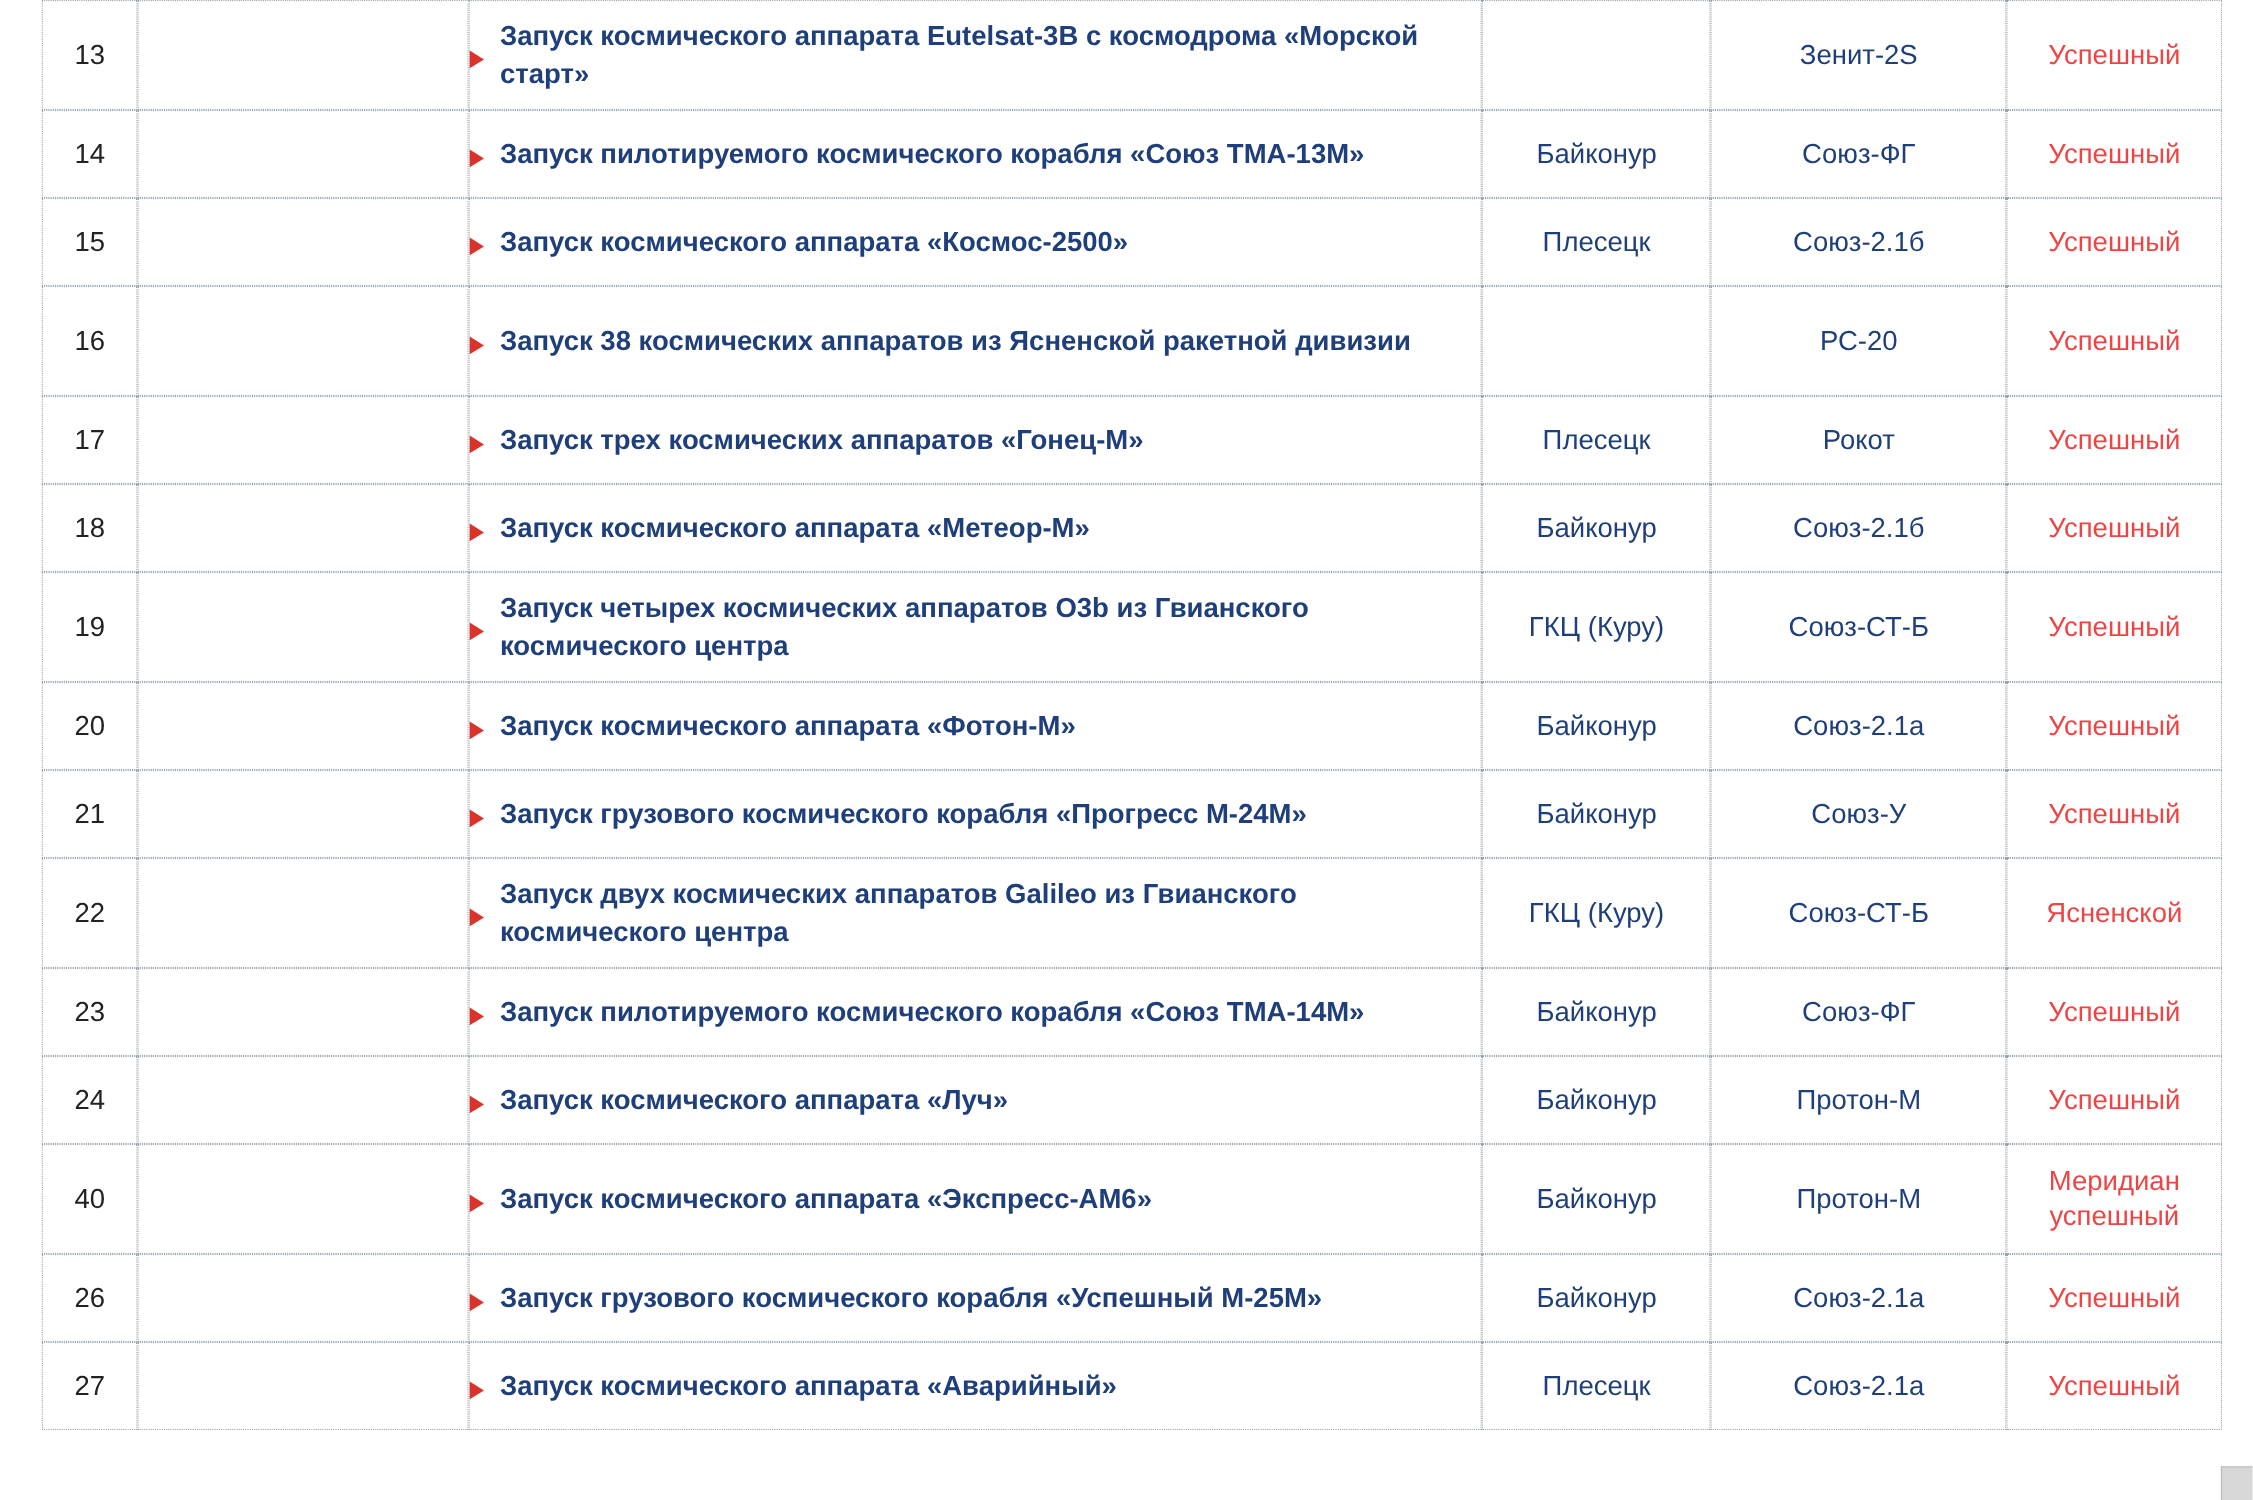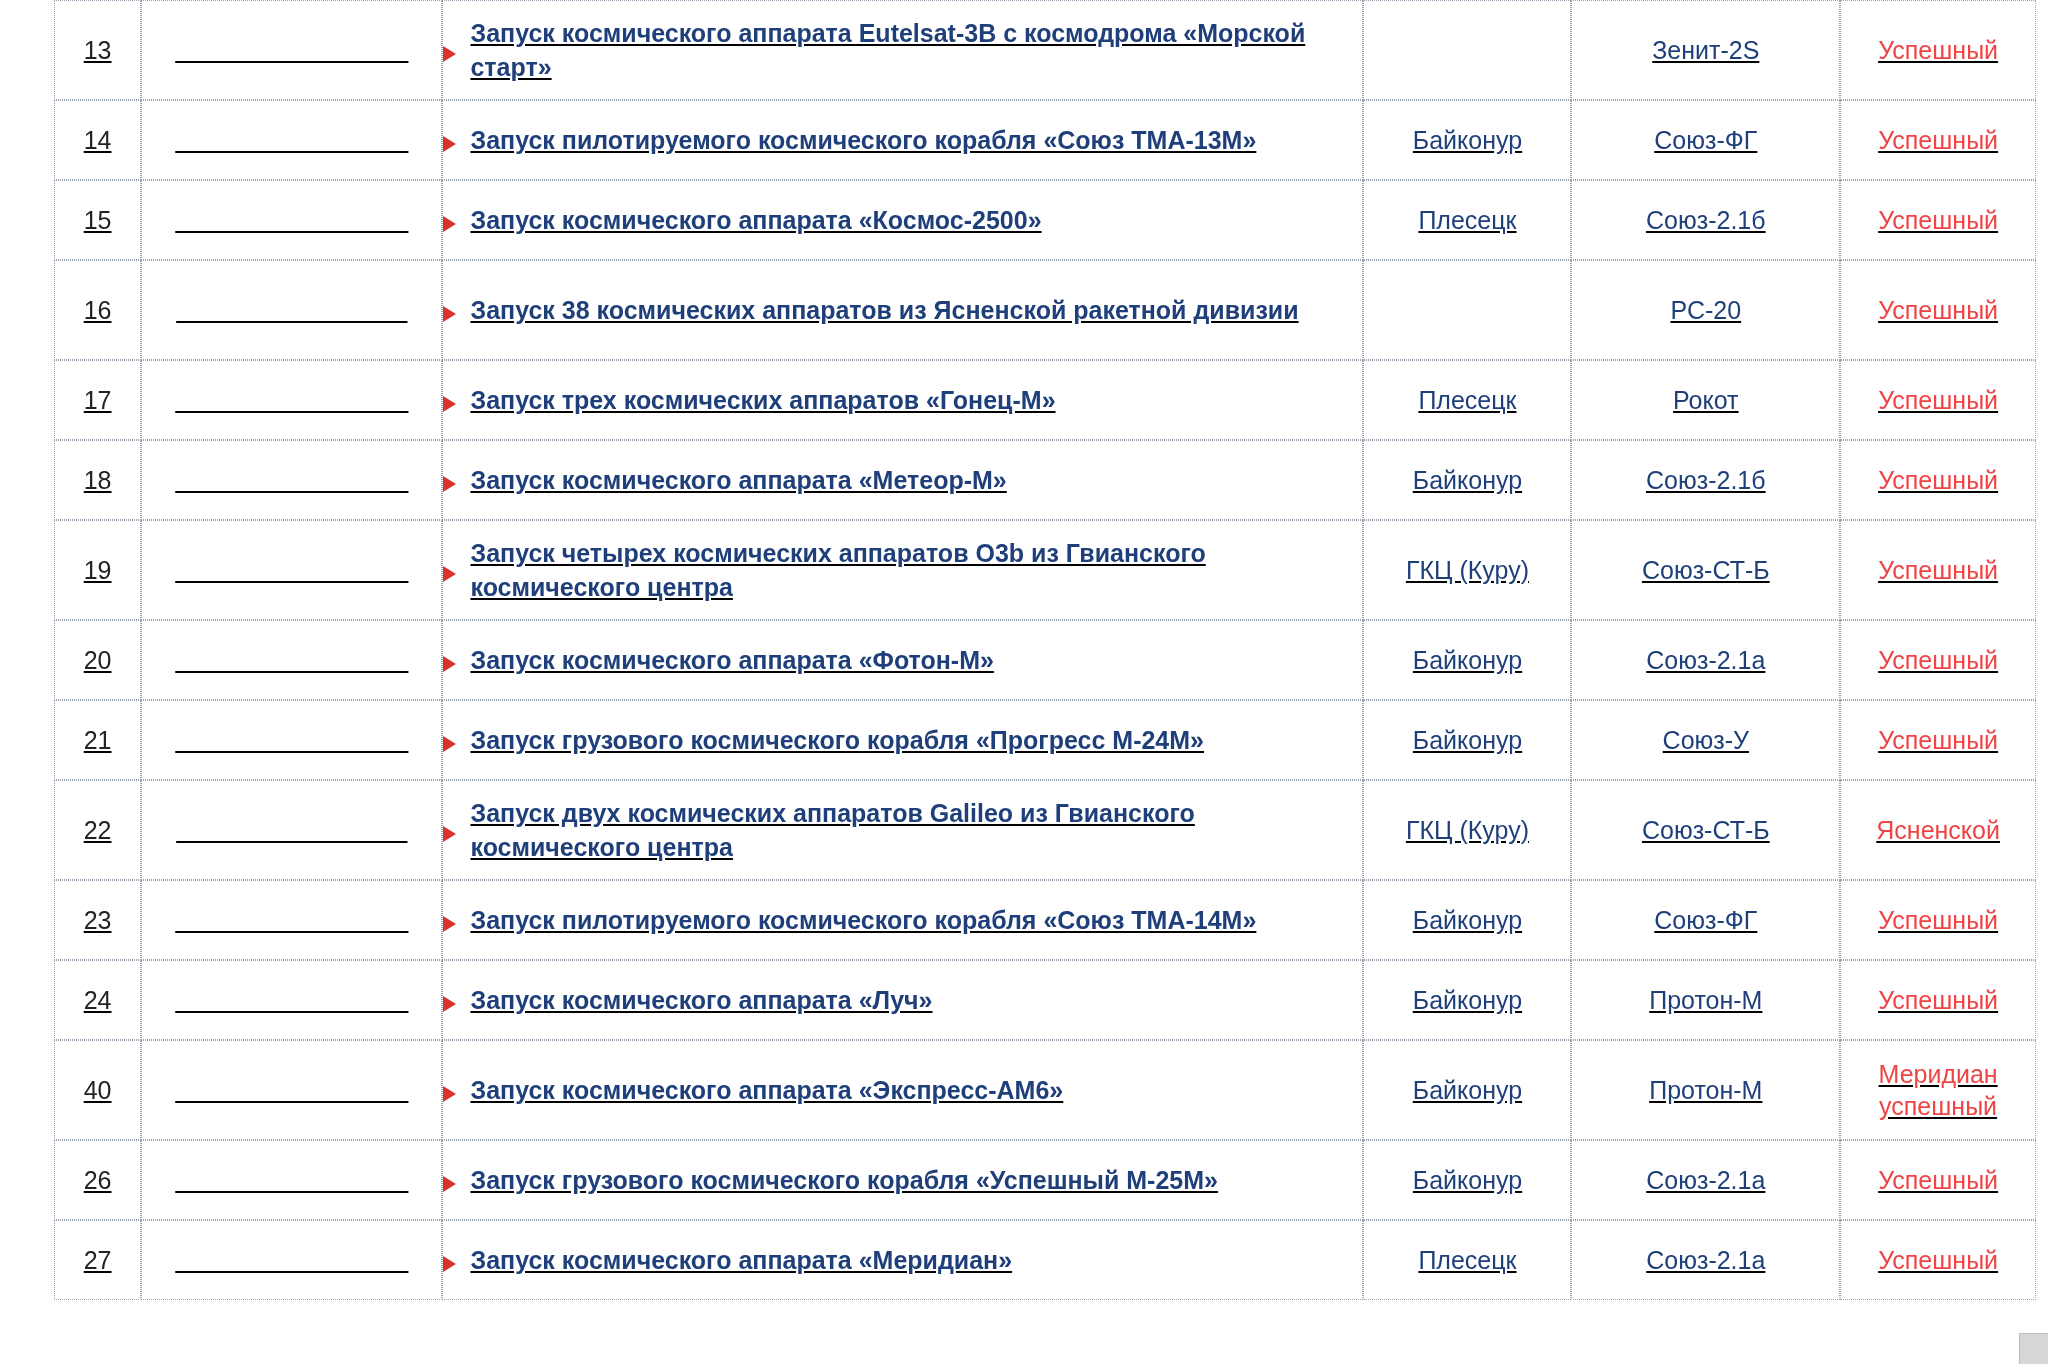--- a/index.html
+++ b/index.html
@@ -12,24 +12,23 @@
   .page {
     position: relative;
     width: 2048px;
     height: 1364px;
     background: #ffffff;
     overflow: hidden;
     box-sizing: border-box;
   }
   .table-wrap {
     position: absolute;
-    left: 54px;
+    left: 38px;
     top: 0;
     width: 1982px;
-    text-decoration: underline;
   }
   table.launch-table {
     border-collapse: separate;
     border-spacing: 0;
     width: 1982px;
     table-layout: fixed;
   }
   table.launch-table td {
     border: 1px dotted #9aa3ad;
     vertical-align: middle;
@@ -334,21 +333,21 @@
           <td class="rocket">Союз-2.1а</td>
           <td class="status">Успешный</td>
         </tr>
 
         <tr class="row-short">
           <td class="num">27</td>
           <td class="date">30.10.2014 04:42:52</td>
           <td class="desc">
             <div class="desc-inner">
               <span class="bullet"></span>
-              <span class="desc-text">Запуск космического аппарата «Меридиан»</span>
+              <span class="desc-text">Запуск космического аппарата «Аварийный»</span>
             </div>
           </td>
           <td class="site">Плесецк</td>
           <td class="rocket">Союз-2.1а</td>
           <td class="status">Успешный</td>
         </tr>
 
       </tbody>
     </table>
   </div>

